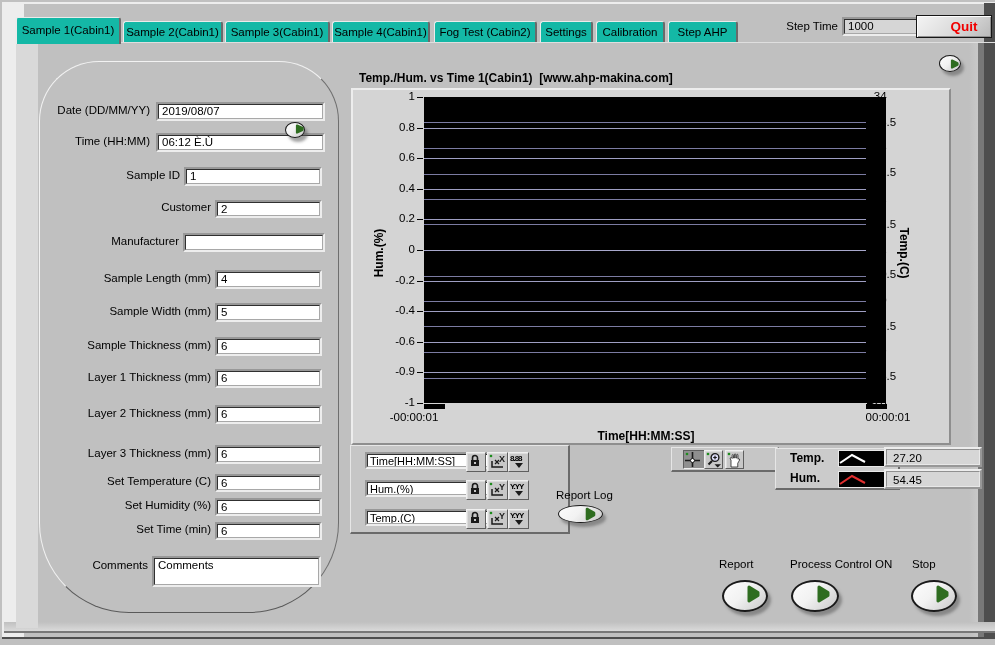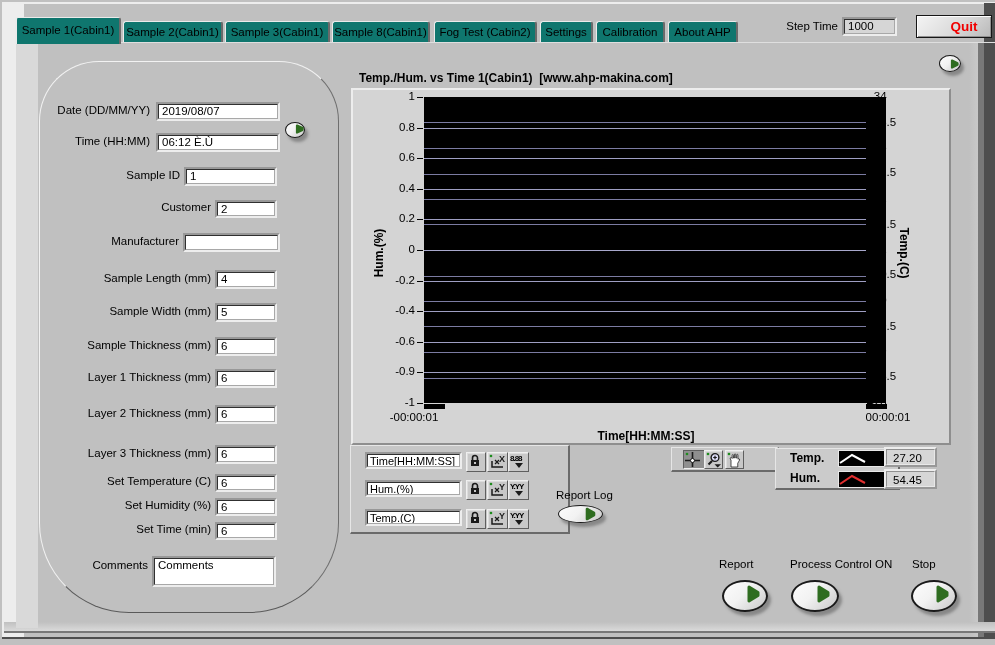--- a/index.html
+++ b/index.html
@@ -3,27 +3,27 @@
 <meta charset="utf-8">
 <style>
   html,body{margin:0;padding:0;}
   body{width:995px;height:645px;background:#C0C0C0;position:relative;overflow:hidden;
        font-family:"Liberation Sans", sans-serif;color:#000;}
   .abs{position:absolute;padding-left:20px;}
   .lbl{position:absolute;font-size:11.5px;white-space:nowrap;}
   .lblr{position:absolute;font-size:11.5px;white-space:nowrap;text-align:right;}
   
   .ped{position:absolute;border-style:solid;border-width:2px;
-       border-color:#989898 #EDEDED #EDEDED #989898;}
+       border-color:#989898 #EDEDED #EDEDED #989898;padding-left:45px;}
   .fld{position:absolute;left:0;top:0;right:0;bottom:0;background:#fff;
        border-style:solid;border-width:1px;border-color:#303030 #A8A8A8 #A8A8A8 #303030;
        font-size:11.5px;line-height:13.5px;padding-left:3px;white-space:nowrap;overflow:hidden;}
   .fldg{background:#D6D6D6;}
   
-  .tab{position:absolute;background:#0f766e;border-style:solid;
+  .tab{position:absolute;background:#14b8a6;border-style:solid;
        border-color:#EBEBEB #6A6A6A #C0C0C0 #EBEBEB;border-width:1px 2px 0 1px;
        border-radius:3px 3px 0 0;text-align:center;font-size:11.5px;white-space:nowrap;overflow:hidden;}
   
   .oval{position:absolute;border:2px solid #1A1A1A;border-radius:50%;
         background:linear-gradient(135deg,#FCFCFC 0%,#F2F2F2 45%,#D8D8D8 80%,#C8C8C8 100%);
         box-shadow:3px 4px 3px rgba(90,90,90,0.55);}
   .oval svg{position:absolute;}
   .grid{position:absolute;height:1px;left:424px;width:442px;}
   .tickL{position:absolute;width:6px;height:1px;background:#000;}
   .num{position:absolute;font-size:11.5px;white-space:nowrap;}
@@ -40,25 +40,25 @@
 <div class="abs" style="left:978px;top:42px;width:2px;height:596px;background:#787878;"></div>
 <div class="abs" style="left:984px;top:3px;width:2px;height:636px;background:#4E4E4E;"></div>
 <div class="abs" style="left:4px;top:622px;width:974px;height:9px;background:linear-gradient(180deg,#C0C0C0,#DADADA);"></div>
 <div class="abs" style="left:4px;top:631px;width:975px;height:2px;background:#787878;"></div>
 <div class="abs" style="left:2px;top:637px;width:984px;height:2px;background:#4E4E4E;"></div>
 
 <div class="abs" style="left:16px;top:42px;width:2px;height:586px;background:#D9D9D9;"></div>
 <div class="abs" style="left:16px;top:42px;width:962px;height:1px;background:#DFDFDF;"></div>
 <div class="tab" style="left:123px;top:21px;width:97px;height:20px;line-height:20px;">Sample 2(Cabin1)</div>
 <div class="tab" style="left:225px;top:21px;width:102px;height:20px;line-height:20px;">Sample 3(Cabin1)</div>
-<div class="tab" style="left:332px;top:21px;width:95px;height:20px;line-height:20px;">Sample 8(Cabin1)</div>
+<div class="tab" style="left:332px;top:21px;width:95px;height:20px;line-height:20px;">Sample 4(Cabin1)</div>
 <div class="tab" style="left:434px;top:21px;width:100px;height:20px;line-height:20px;">Fog Test (Cabin2)</div>
 <div class="tab" style="left:540px;top:21px;width:50px;height:20px;line-height:20px;">Settings</div>
 <div class="tab" style="left:596px;top:21px;width:66px;height:20px;line-height:20px;">Calibration</div>
-<div class="tab" style="left:668px;top:21px;width:67px;height:20px;line-height:20px;">About AHP</div>
+<div class="tab" style="left:668px;top:21px;width:67px;height:20px;line-height:20px;">Step AHP</div>
 <div class="tab" style="left:15px;top:17px;width:102px;height:26px;line-height:25px;border-width:1px 2px 0 2px;border-left-color:#EBEBEB;">Sample 1(Cabin1)</div>
 
 <div class="lblr" style="right:157px;top:20px;width:100px;text-align:right;">Step Time</div>
 <div class="ped" style="left:842px;top:17px;width:51px;height:15px;">
   <div class="fld fldg">1000</div>
   </div>
 <div class="abs" style="left:916px;top:15px;width:54px;height:21px;border:1px solid #161616;
      background:linear-gradient(135deg,#F4F4F4,#DADADA 55%,#B8B8B8);
      box-shadow:inset 1px 1px 0 #FDFDFD, inset -1px -1px 0 #909090;
      text-align:center;line-height:21px;font-size:13.5px;font-weight:bold;color:#F00000;">Quit</div>

